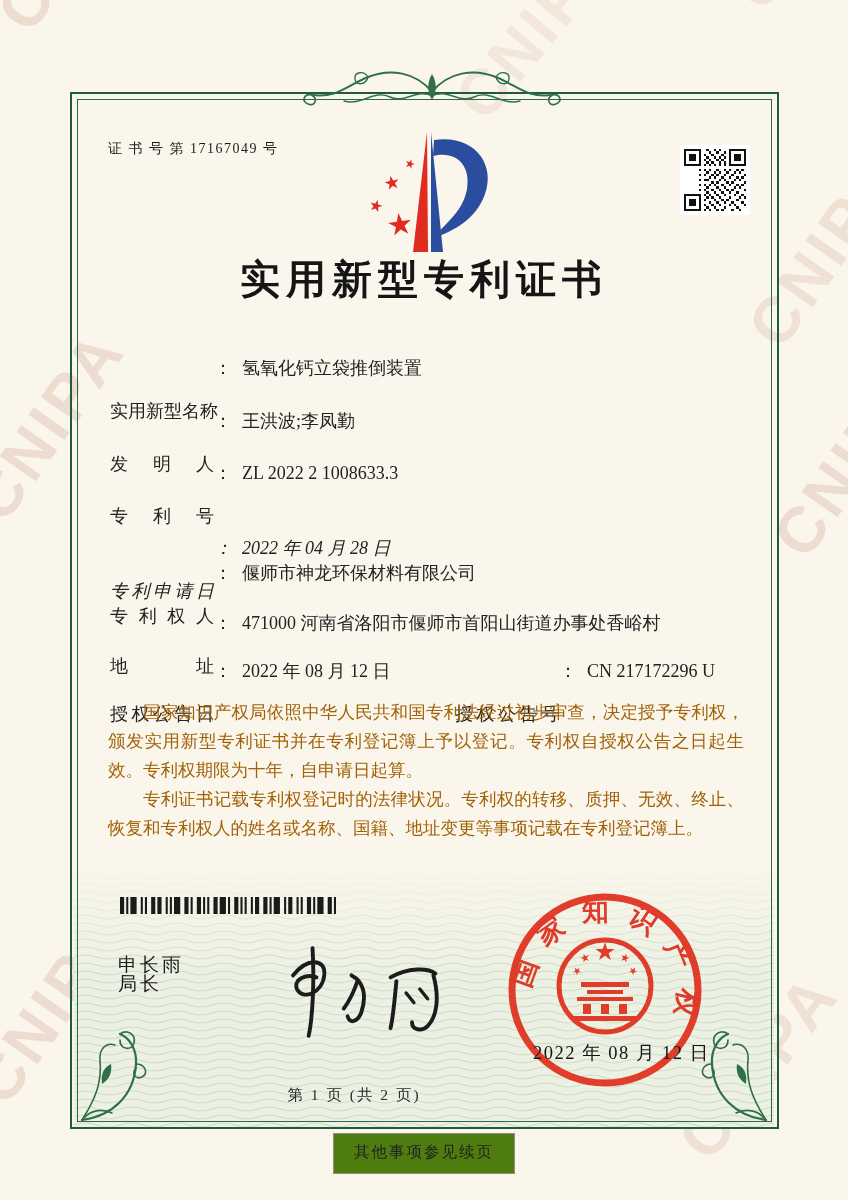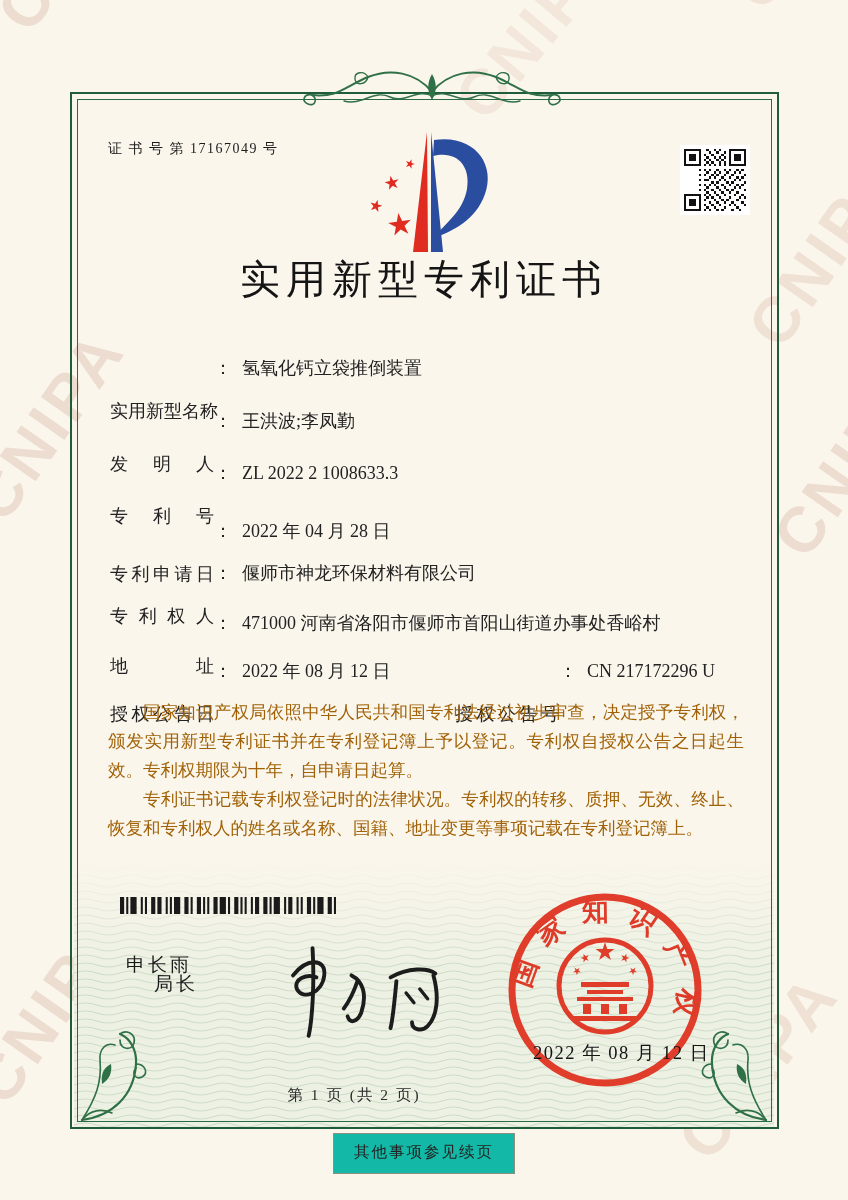--- a/index.html
+++ b/index.html
@@ -19,40 +19,40 @@
   
   .frame-outer{position:absolute;left:70px;top:92px;width:705px;height:1033px;
       border:2.5px solid #1f5c3a;z-index:5;pointer-events:none;}
   .frame-inner{position:absolute;left:5px;top:5px;right:5px;bottom:5px;border:1px solid #2a6b45;}
 
   .ornament{position:absolute;z-index:6;pointer-events:none;}
 
   
   .abs{position:absolute;z-index:3;}
   .cert-no{left:108px;top:140px;font-size:14px;color:#1c1c1c;letter-spacing:1.5px;}
-  .title{left:0;top:252px;width:848px;text-align:center;font-size:40px;font-weight:normal;
+  .title{left:0;top:252px;width:848px;text-align:center;font-size:40px;font-weight:bold;
       color:#151515;letter-spacing:6px;}
   .field{left:110px;width:640px;font-size:18px;color:#222;white-space:nowrap;}
   .flabel{display:inline-block;width:104px;text-align:justify;text-align-last:justify;vertical-align:top;margin-top:43px;}
   .fvalue{margin-left:10px;text-align:center;}
   .grant2{position:absolute;left:345px;top:0;}
   .paras{left:108px;top:698px;width:636px;font-size:17.5px;line-height:29px;color:#a16207;
       text-align:justify;}
   .paras p{margin:0;text-indent:2em;}
 
   .barcode{left:120px;top:897px;z-index:3;}
   .signer{left:118px;font-size:19px;color:#1a1a1a;letter-spacing:3px;z-index:3;}
   .sig{left:256px;top:942px;z-index:3;}
 
   .seal{left:505px;top:890px;z-index:4;opacity:0.93;}
   .seal-date{left:533px;top:1040px;font-size:18.5px;color:#141414;letter-spacing:1.5px;z-index:5;}
 
   .page-info{left:0;top:1085px;width:708px;text-align:center;font-size:15.5px;color:#2a2a2a;
       letter-spacing:2px;z-index:3;}
-  .note-box{left:50%;top:1133px;transform:translateX(-50%);background:#14b8a6;
+  .note-box{left:50%;top:1133px;transform:translateX(-50%);background:#4d7c0f;
       border:1px solid #8f8f80;padding:8px 20px 10px 20px;font-size:15.5px;color:#222;
       letter-spacing:2px;z-index:6;}
 
   .qr{position:absolute;left:680px;top:145px;width:70px;height:70px;background:#fff;
       padding:4px;box-sizing:border-box;z-index:3;}
   .logo{position:absolute;left:336px;top:126px;z-index:3;}
 </style>
 </head>
 <body>
 
@@ -164,21 +164,21 @@
 
   <div class="abs field" style="top:356px;">
     <span class="flabel">实用新型名称</span><span>：</span><span class="fvalue">氢氧化钙立袋推倒装置</span>
   </div>
   <div class="abs field" style="top:409px;">
     <span class="flabel">发明人</span><span>：</span><span class="fvalue">王洪波;李凤勤</span>
   </div>
   <div class="abs field" style="top:461px;">
     <span class="flabel">专利号</span><span>：</span><span class="fvalue">ZL 2022 2 1008633.3</span>
   </div>
-  <div class="abs field" style="top:519px;">
+  <div class="abs field" style="top:536px;font-style:italic;">
     <span class="flabel">专利申请日</span><span>：</span><span class="fvalue">2022 年 04 月 28 日</span>
   </div>
   <div class="abs field" style="top:561px;">
     <span class="flabel">专利权人</span><span>：</span><span class="fvalue">偃师市神龙环保材料有限公司</span>
   </div>
   <div class="abs field" style="top:611px;">
     <span class="flabel">地址</span><span>：</span><span class="fvalue">471000 河南省洛阳市偃师市首阳山街道办事处香峪村</span>
   </div>
 
   <div class="abs field" style="top:659px;">
@@ -190,22 +190,22 @@
 
   <div class="abs paras">
     <p>国家知识产权局依照中华人民共和国专利法经过初步审查，决定授予专利权，颁发实用新型专利证书并在专利登记簿上予以登记。专利权自授权公告之日起生效。专利权期限为十年，自申请日起算。</p>
     <p>专利证书记载专利权登记时的法律状况。专利权的转移、质押、无效、终止、恢复和专利权人的姓名或名称、国籍、地址变更等事项记载在专利登记簿上。</p>
   </div>
 
   <svg class="abs barcode" width="216" height="17" viewBox="0 0 104 17" preserveAspectRatio="none">
     <path fill="#1a1a1a" d="M0 0h2v17h-2zM3 0h1v17h-1zM5 0h3v17h-3zM10 0h1v17h-1zM12 0h1v17h-1zM15 0h2v17h-2zM18 0h2v17h-2zM22 0h1v17h-1zM24 0h1v17h-1zM26 0h3v17h-3zM31 0h2v17h-2zM34 0h1v17h-1zM37 0h2v17h-2zM40 0h1v17h-1zM42 0h1v17h-1zM45 0h2v17h-2zM48 0h3v17h-3zM52 0h1v17h-1zM55 0h2v17h-2zM58 0h1v17h-1zM60 0h1v17h-1zM63 0h1v17h-1zM65 0h2v17h-2zM69 0h2v17h-2zM72 0h1v17h-1zM74 0h3v17h-3zM79 0h1v17h-1zM81 0h2v17h-2zM85 0h1v17h-1zM87 0h1v17h-1zM90 0h2v17h-2zM93 0h1v17h-1zM95 0h3v17h-3zM100 0h2v17h-2zM103 0h1v17h-1z"></path>
   </svg>
 
-  <div class="abs signer" style="top:971px;margin-left:36px;">局长</div>
-  <div class="abs signer" style="top:952px;margin-left:8px;">申长雨</div>
+  <div class="abs signer" style="top:971px;">局长</div>
+  <div class="abs signer" style="top:952px;">申长雨</div>
 
   <svg class="abs sig" width="195" height="98" viewBox="0 0 200 100">
     <g fill="none" stroke="#1c1c1c" stroke-width="4" stroke-linecap="round" stroke-linejoin="round">
       <path d="M38,34 C52,16 72,16 70,34 C68,52 48,60 42,48 C38,38 52,32 62,36"></path>
       <path d="M58,6 C60,40 58,78 54,96"></path>
       <path d="M104,40 C100,52 96,60 90,68"></path>
       <path d="M98,34 C110,40 114,54 108,72 C104,82 96,84 94,76"></path>
       <path d="M138,36 C156,26 176,26 184,32"></path>
       <path d="M144,40 C142,62 140,80 138,88"></path>
       <path d="M182,34 C188,56 186,76 176,86 C170,92 160,90 160,82"></path>

